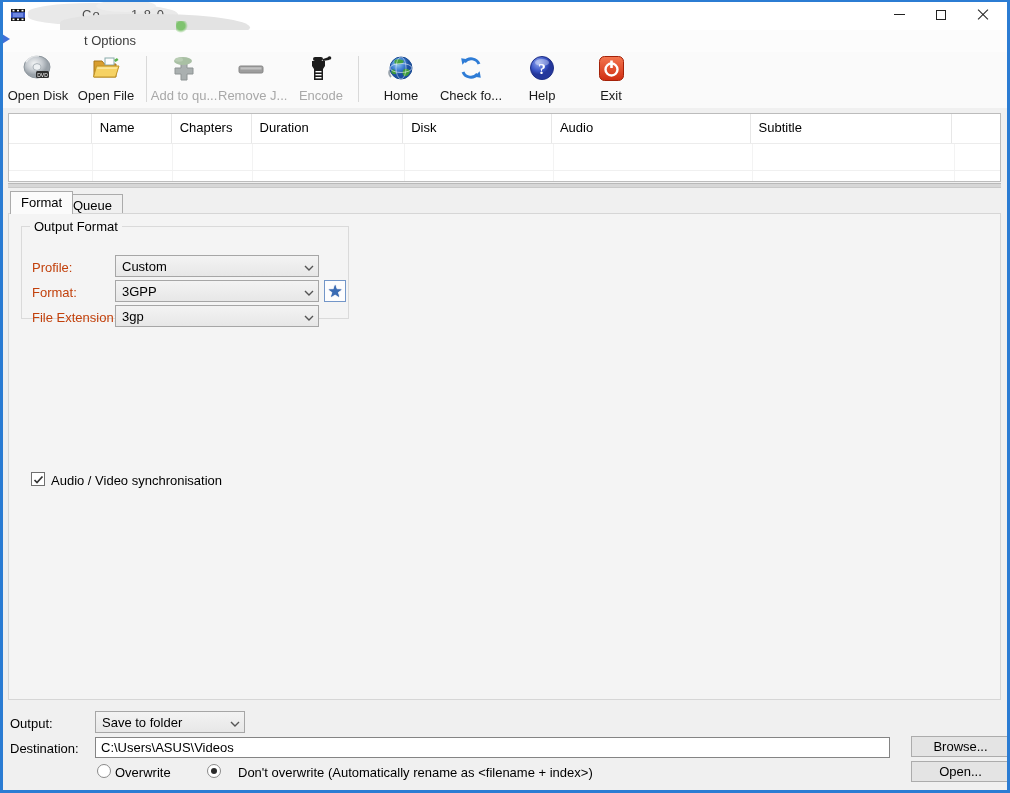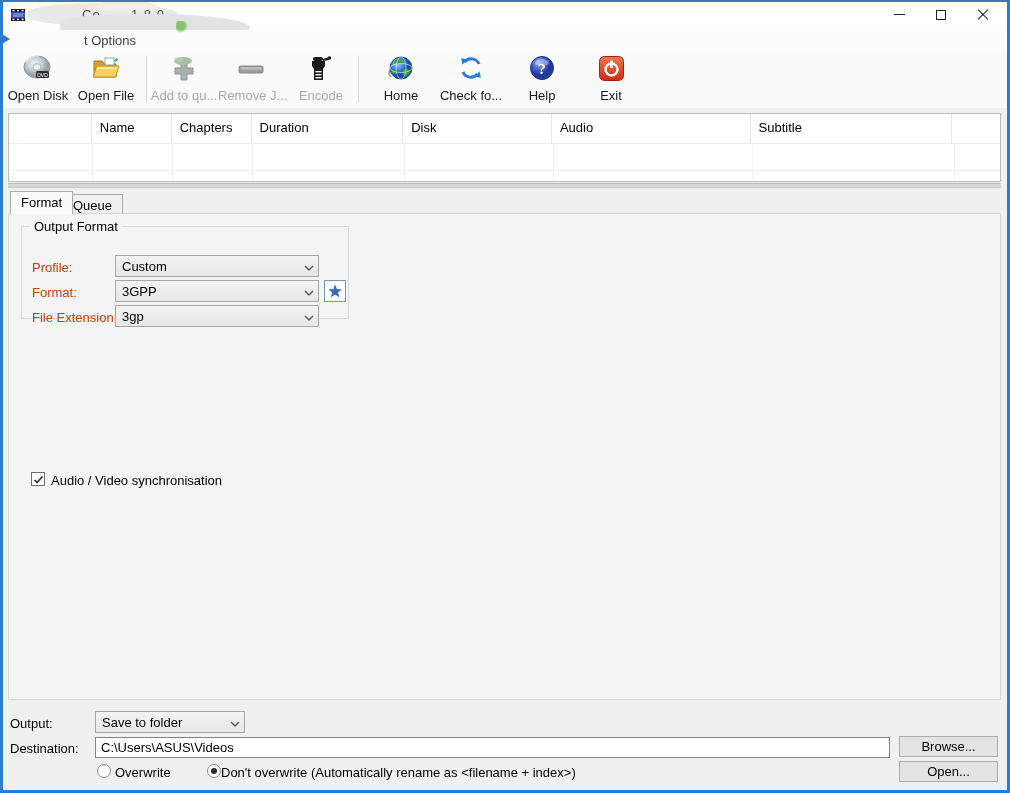--- a/index.html
+++ b/index.html
@@ -80,21 +80,21 @@
   .rlabel { position:absolute; font-size:13px; color:#000; }
   .rlabel.disabled { color:#a3a3a3; }
 
   .checkbox { position:absolute; width:14px; height:14px; background:#fff; border:1px solid #707070; }
   .checkbox svg { position:absolute; left:0px; top:1px; }
   .cblabel { position:absolute; font-size:13px; color:#000; }
 
   
   .bbar-label { position:absolute; font-size:13px; color:#000; }
   .dest-input { position:absolute; left:95px; top:737px; width:795px; height:21px; border:1px solid #848484; background:#fff; font-family:"Liberation Sans", sans-serif; font-size:13px; padding:0 5px; color:#000; }
-  .btn { position:absolute; width:99px; height:21px; background:#e4e4e4; border:1px solid #acacac; font-size:13px; text-align:center; padding-top:2px; }
+  .btn { position:absolute; width:99px; height:21px; background:#e4e4e4; border:1px solid #acacac; font-size:13px; text-align:center; padding-top:2px;margin-left:12px; }
 </style>
 </head>
 <body>
 
 <div class="window">
 
   <div class="titlebar">
     <span class="app-icon">
       <svg width="16" height="16" viewBox="0 0 16 16">
         <rect x="1" y="2" width="14" height="12" fill="#3a57c4"></rect>
@@ -371,16 +371,16 @@
         </svg></span>
   </div>
 
   <span class="bbar-label" style="left:10px;top:741px">Destination:</span>
   <input class="dest-input" type="text" value="C:\Users\ASUS\Videos" style="">
   <div class="btn" style="left:899px;top:736px">Browse...</div>
 
   <span class="radio" style="left:97px;top:764px"></span>
   <span class="rlabel" style="left:115px;top:765px">Overwrite</span>
   <span class="radio checked" style="left:207px;top:764px"></span>
-  <span class="rlabel" style="left:221px;top:765px">Don't overwrite (Automatically rename as &lt;filename + index&gt;)</span>
+  <span class="rlabel" style="left:238px;top:765px">Don't overwrite (Automatically rename as &lt;filename + index&gt;)</span>
   <div class="btn" style="left:899px;top:761px">Open...</div>
 
 </div>
 
 </body></html>

